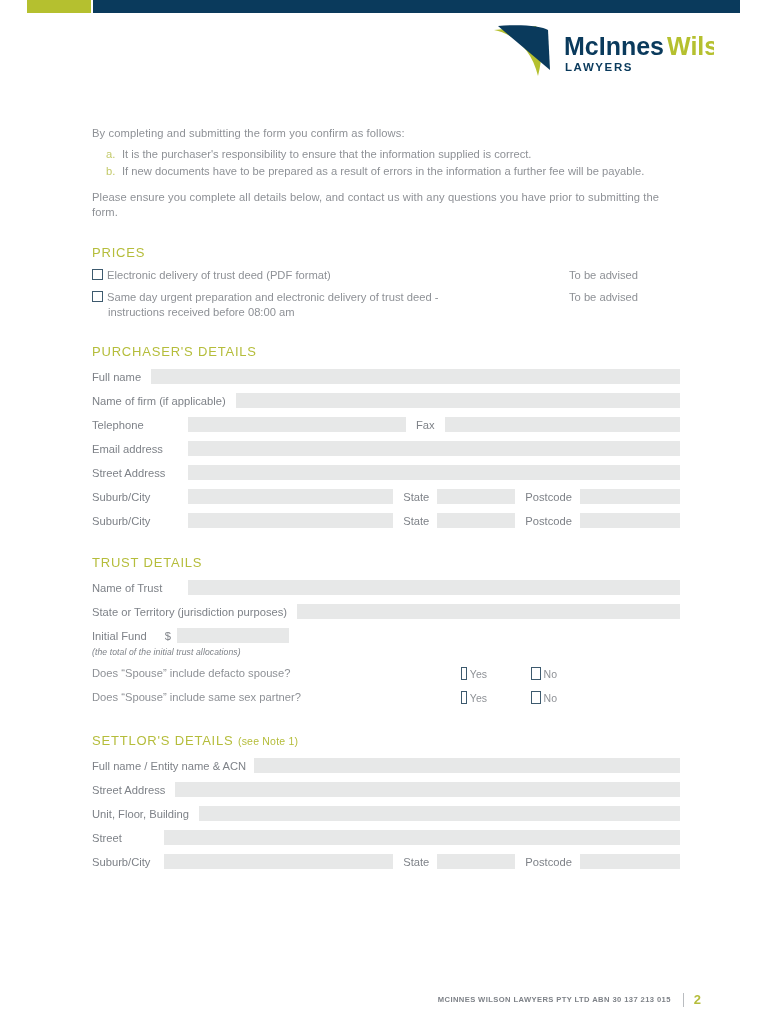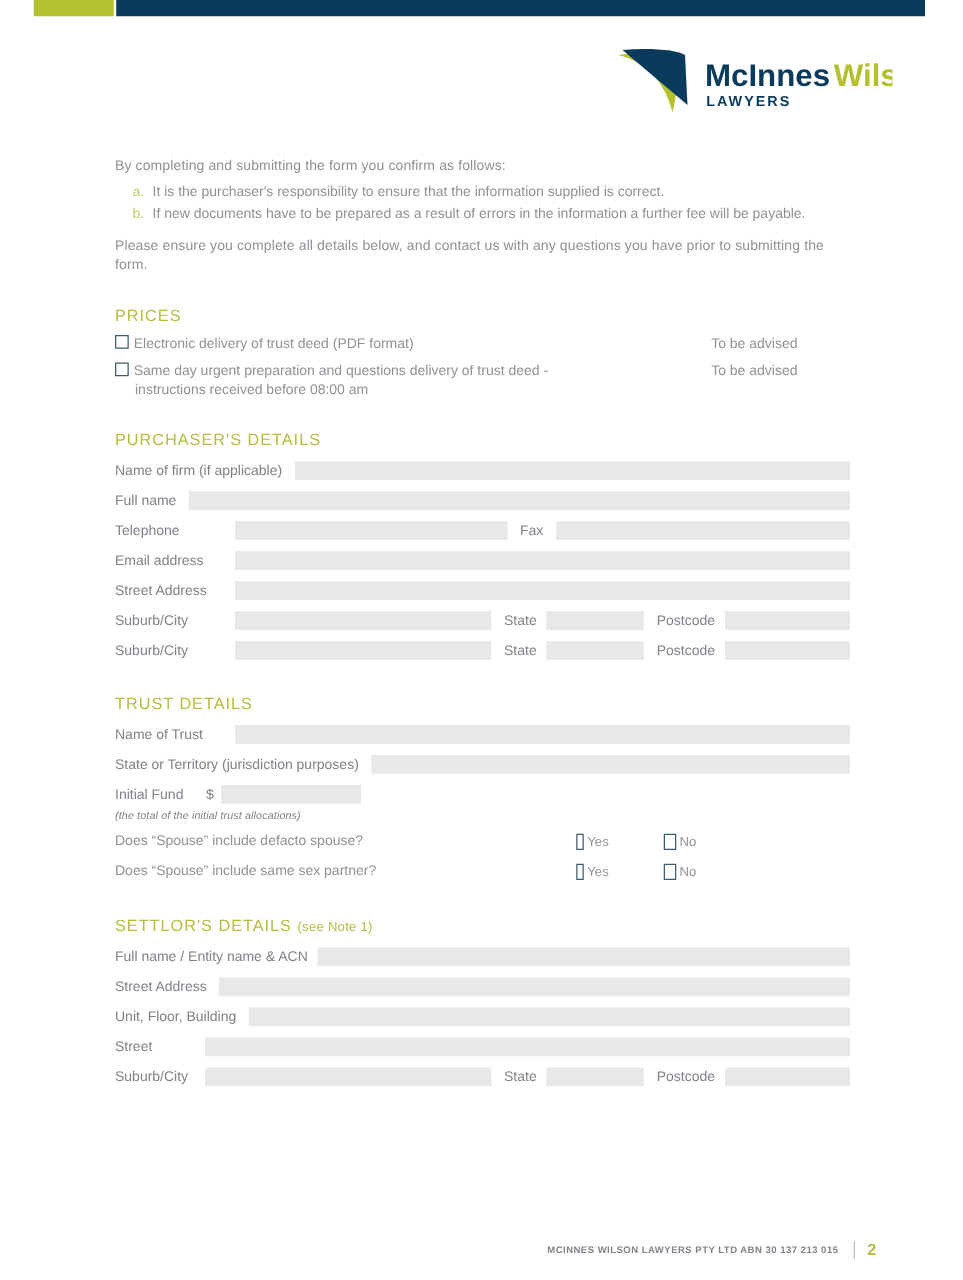--- a/index.html
+++ b/index.html
@@ -14,21 +14,21 @@
   .topbar-olive {
     position: absolute; left: 27px; top: 0; width: 64px; height: 13px;
     background: #b5c02f;
   }
   .topbar-navy {
     position: absolute; left: 93px; top: 0; width: 647px; height: 13px;
     background: #0a3a5c;
   }
 
   
-  .logo { position: absolute; left: 492px; top: 38px; width: 222px; height: 56px; }
+  .logo { position: absolute; left: 492px; top: 24px; width: 222px; height: 56px; }
   .logo svg { display:block; }
 
   
   .content { position: absolute; left: 92px; top: 126px; width: 588px; }
 
   .intro-line {
     font-size: 11.2px; color: #8e9196; line-height: 15px;
     letter-spacing: .1px;
   }
   ol.intro-list { list-style: none; margin: 5px 0 0 0; padding: 0; }
@@ -154,35 +154,35 @@
     <div class="intro-line second">Please ensure you complete all details below, and contact us with any questions you have prior to submitting the form.</div>
 
     <div class="sect-head">PRICES</div>
 
     <div class="price-row">
       <span class="cbox"></span><span class="ptxt">Electronic delivery of trust deed (PDF format)</span>
       <span class="amount">To be advised</span>
     </div>
 
     <div class="price-row">
-      <span class="cbox"></span><span class="ptxt">Same day urgent preparation and questions delivery of trust deed -</span>
+      <span class="cbox"></span><span class="ptxt">Same day urgent preparation and electronic delivery of trust deed -</span>
       <span class="sub">instructions received before 08:00 am</span>
       <span class="amount">To be advised</span>
     </div>
 
     <div class="sect-head">PURCHASER'S DETAILS</div>
 
     <div class="frow">
+      <span class="lbl">Full name</span>
+      <span class="gap10"></span>
+      <span class="fld"></span>
+    </div>
+
+    <div class="frow">
       <span class="lbl">Name of firm (if applicable)</span>
-      <span class="gap10"></span>
-      <span class="fld"></span>
-    </div>
-
-    <div class="frow">
-      <span class="lbl">Full name</span>
       <span class="gap10"></span>
       <span class="fld"></span>
     </div>
 
     <div class="frow">
       <span class="lbl w1">Telephone</span>
       <span class="fld tel"></span>
       <span class="gap10"></span>
       <span class="lbl">Fax</span>
       <span class="gap10"></span>

